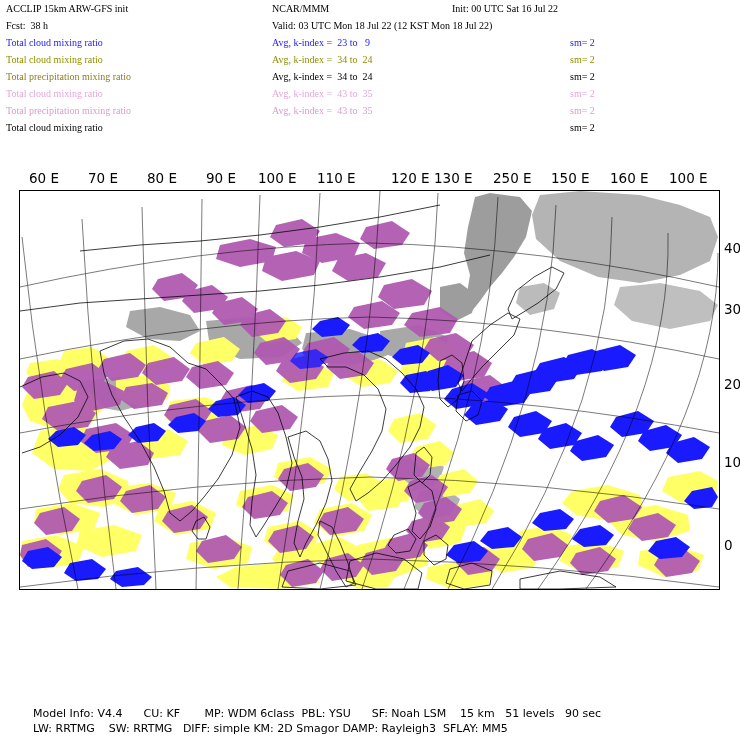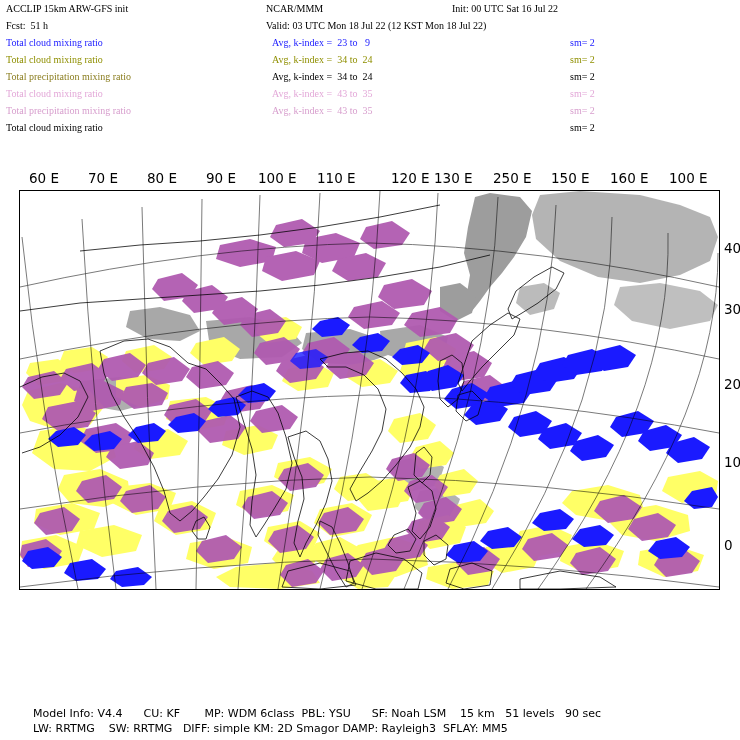--- a/index.html
+++ b/index.html
@@ -27,21 +27,21 @@
   .hdr-line {
     position: absolute;
     white-space: pre;
     font-family: Liberation Serif, serif;
     font-size: 10px;
     letter-spacing: 0px;
   }
   .col-a { left: 6px; }
   .col-b { left: 272px; }
   .col-c { left: 570px; }
-  .col-title-b { left: 266px; }
+  .col-title-b { left: 272px; }
   .col-title-c { left: 452px; }
 
   .r0 { top: 3px; }
   .r1 { top: 20px; }
   .r2 { top: 37px; }
   .r3 { top: 54px; }
   .r4 { top: 71px; }
   .r5 { top: 88px; }
   .r6 { top: 105px; }
   .r7 { top: 122px; }
@@ -104,21 +104,21 @@
   .f2 { left: 33px; top: 22px; text-align: right; }
 </style>
 </head>
 <body>
 
 <div class="header">
   <div class="hdr-line col-a r0">ACCLIP 15km ARW-GFS init</div>
   <div class="hdr-line col-title-b r0">NCAR/MMM</div>
   <div class="hdr-line col-title-c r0">Init: 00 UTC Sat 16 Jul 22</div>
 
-  <div class="hdr-line col-a r1">Fcst:  51 h</div>
+  <div class="hdr-line col-a r1">Fcst:  38 h</div>
   <div class="hdr-line col-title-b r1">Valid: 03 UTC Mon 18 Jul 22 (12 KST Mon 18 Jul 22)</div>
 
   <div class="hdr-line col-a r2" style="color:#1a1aff">Total cloud mixing ratio</div>
   <div class="hdr-line col-b r2" style="color:#1a1aff">Avg, k-index =  23 to   9</div>
   <div class="hdr-line col-c r2" style="color:#1a1aff">sm= 2</div>
 
   <div class="hdr-line col-a r3" style="color:#8f8f00">Total cloud mixing ratio</div>
   <div class="hdr-line col-b r3" style="color:#8f8f00">Avg, k-index =  34 to  24</div>
   <div class="hdr-line col-c r3" style="color:#8f8f00">sm= 2</div>
 

